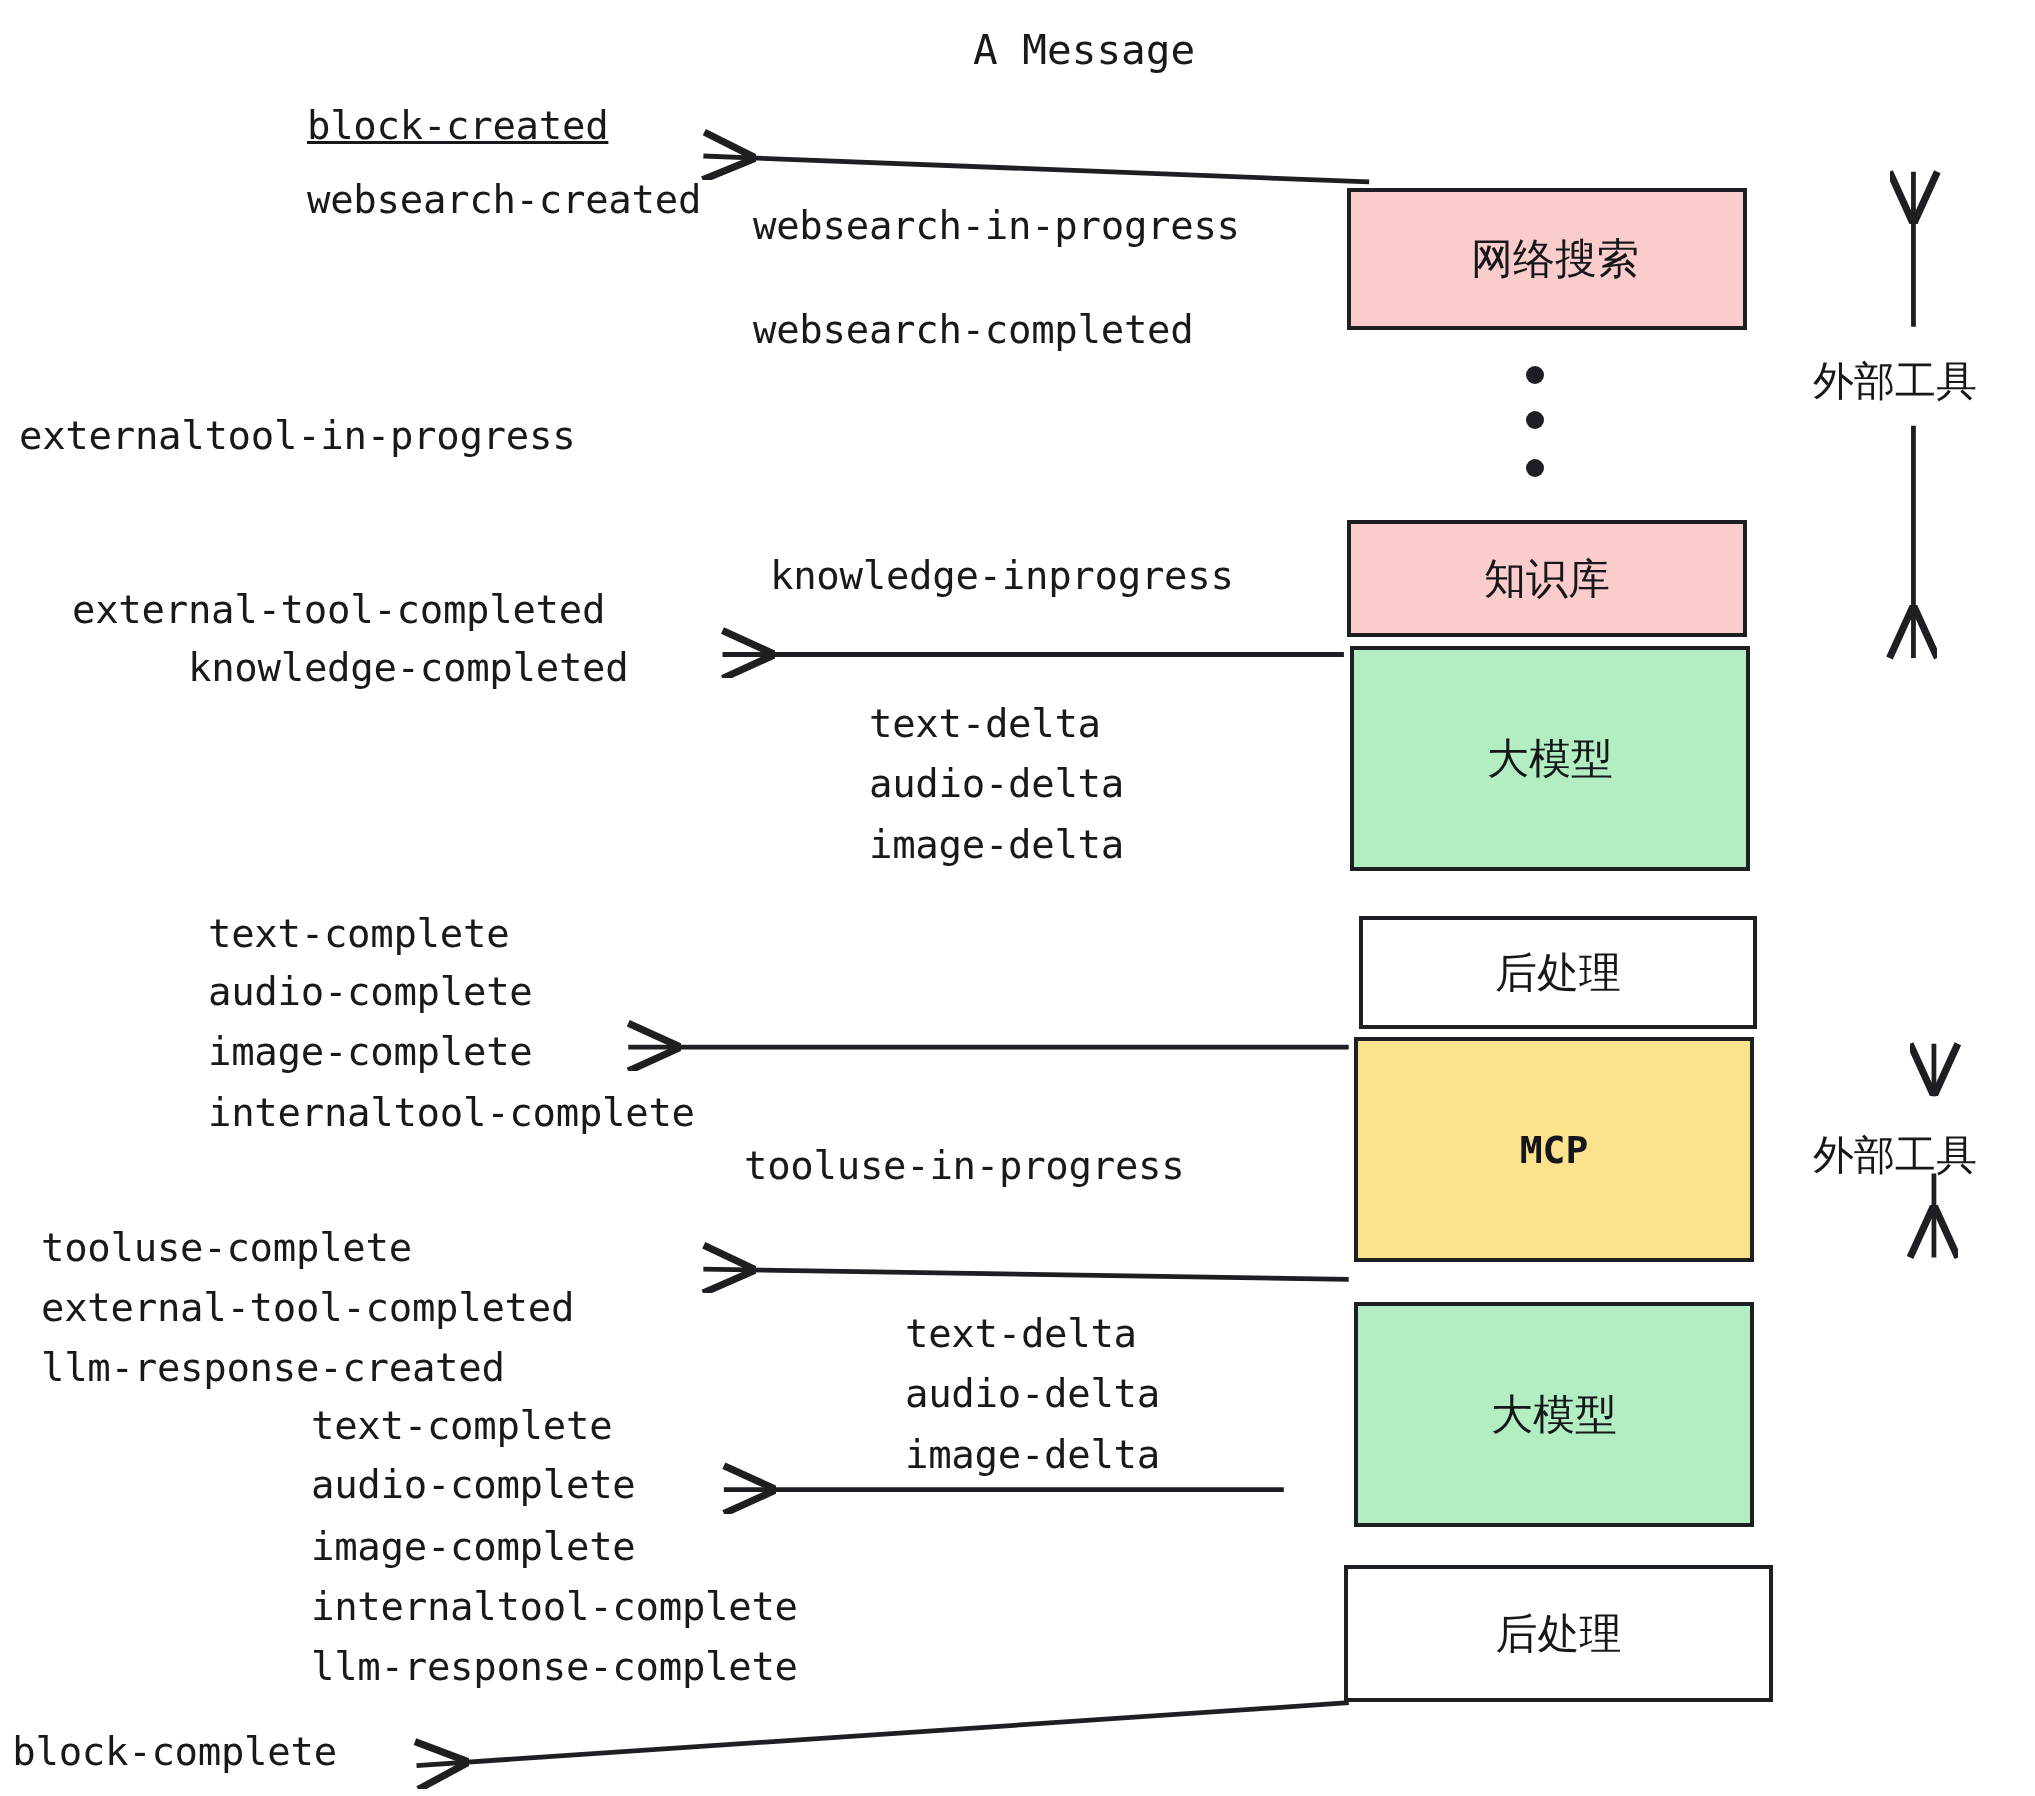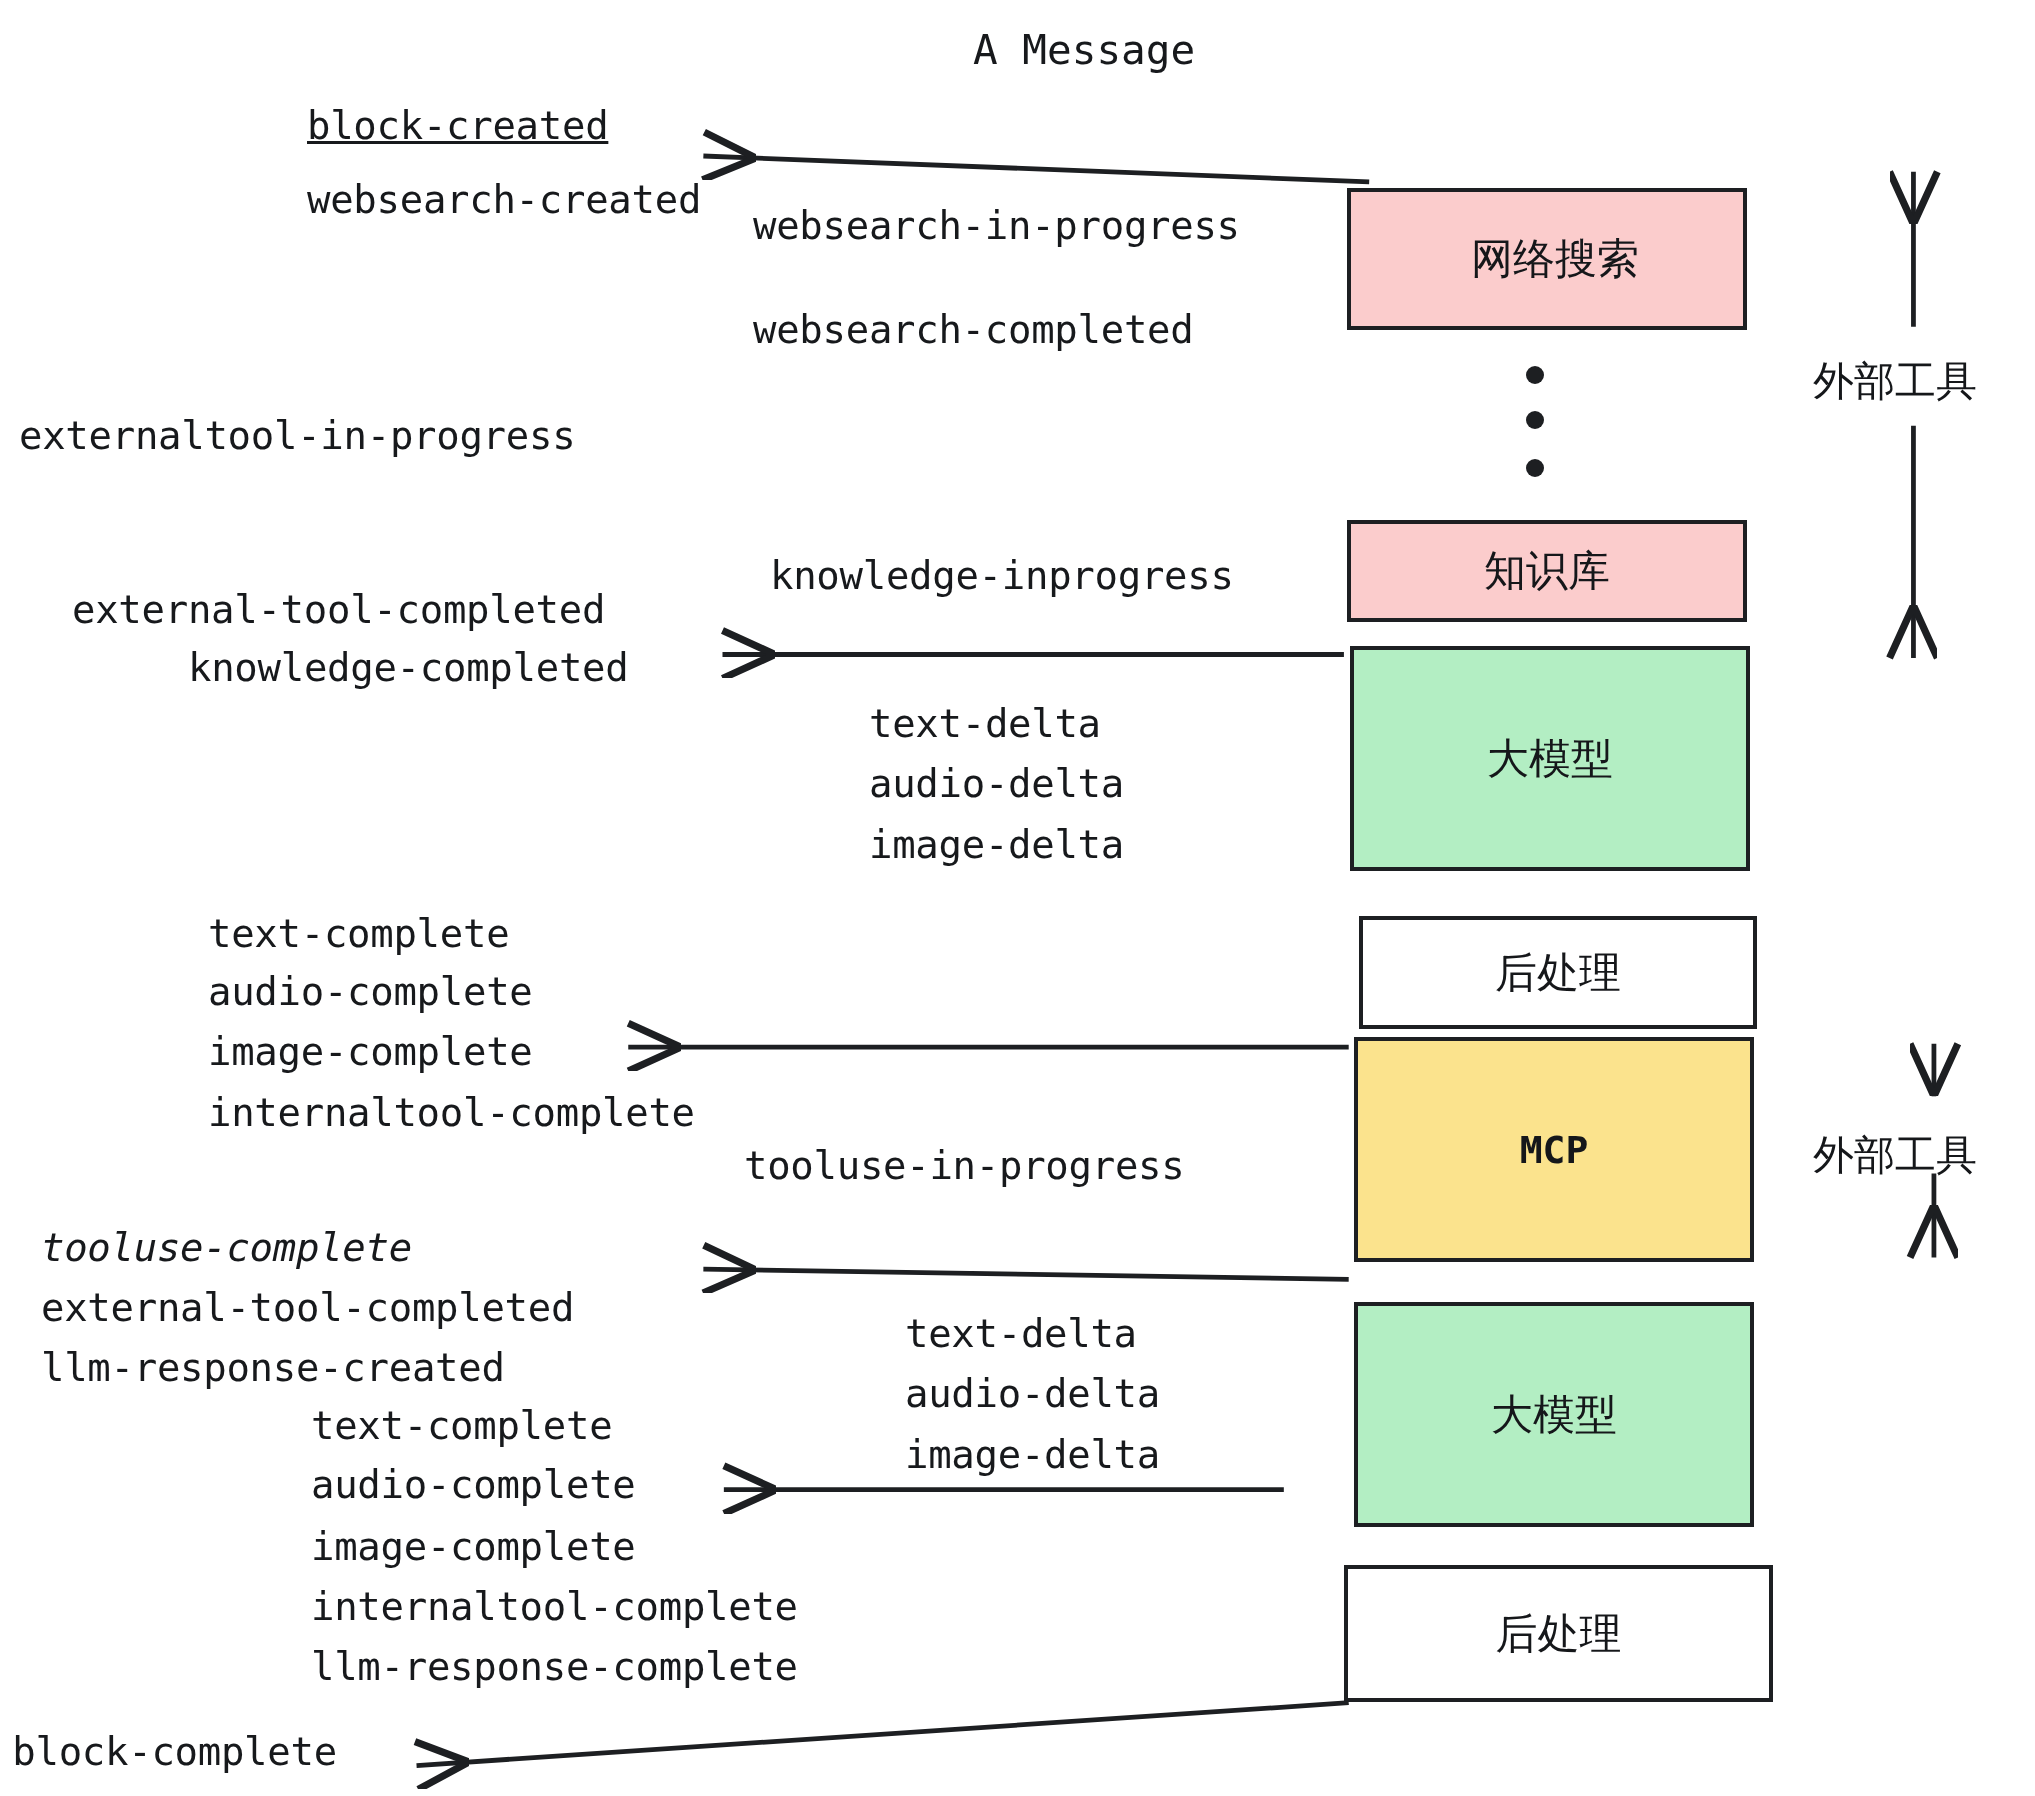--- a/index.html
+++ b/index.html
@@ -74,21 +74,21 @@
 <body>
 
 <div id="stage">
 
   <div class="title" style="left:973px;top:10.2px;">A Message</div>
 
   <div class="box" style="left:1347px;top:172px;width:400px;height:142px;background:#fbcccc;padding-left:16px;">
     <span>网络搜索</span>
   </div>
 
-  <div class="box" style="left:1347px;top:504px;width:400px;height:102px;background:#fbcccc;">
+  <div class="box" style="left:1347px;top:504px;width:400px;height:117px;background:#fbcccc;">
     <span>知识库</span>
   </div>
 
   <div class="box" style="left:1350px;top:630px;width:400px;height:225px;background:#b3eec3;">
     <span>大模型</span>
   </div>
 
   <div class="box" style="left:1359px;top:900px;width:398px;height:113px;background:#ffffff;">
     <span>后处理</span>
   </div>
@@ -115,21 +115,21 @@
 
   <div class="lbl" style="left:307px;top:90px;text-decoration:underline;">block-created</div>
   <div class="lbl" style="left:307px;top:164px;">websearch-created</div>
   <div class="lbl" style="left:19px;top:400px;">externaltool-in-progress</div>
   <div class="lbl" style="left:72px;top:574px;">external-tool-completed</div>
   <div class="lbl" style="left:188px;top:632px;">knowledge-completed</div>
   <div class="lbl" style="left:208px;top:898px;">text-complete</div>
   <div class="lbl" style="left:208px;top:956px;">audio-complete</div>
   <div class="lbl" style="left:208px;top:1016px;">image-complete</div>
   <div class="lbl" style="left:208px;top:1077px;">internaltool-complete</div>
-  <div class="lbl" style="left:41px;top:1212px;font-style:italic;">tooluse-complete</div>
+  <div class="lbl" style="left:41px;top:1212px;">tooluse-complete</div>
   <div class="lbl" style="left:41px;top:1272px;">external-tool-completed</div>
   <div class="lbl" style="left:41px;top:1332px;">llm-response-created</div>
   <div class="lbl" style="left:311px;top:1390px;">text-complete</div>
   <div class="lbl" style="left:311px;top:1449px;">audio-complete</div>
   <div class="lbl" style="left:311px;top:1511px;">image-complete</div>
   <div class="lbl" style="left:311px;top:1571px;">internaltool-complete</div>
   <div class="lbl" style="left:311px;top:1631px;">llm-response-complete</div>
   <div class="lbl" style="left:12.3px;top:1716px;">block-complete</div>
 
   <div class="lbl" style="left:753px;top:190px;text-align:right;">websearch-in-progress</div>

